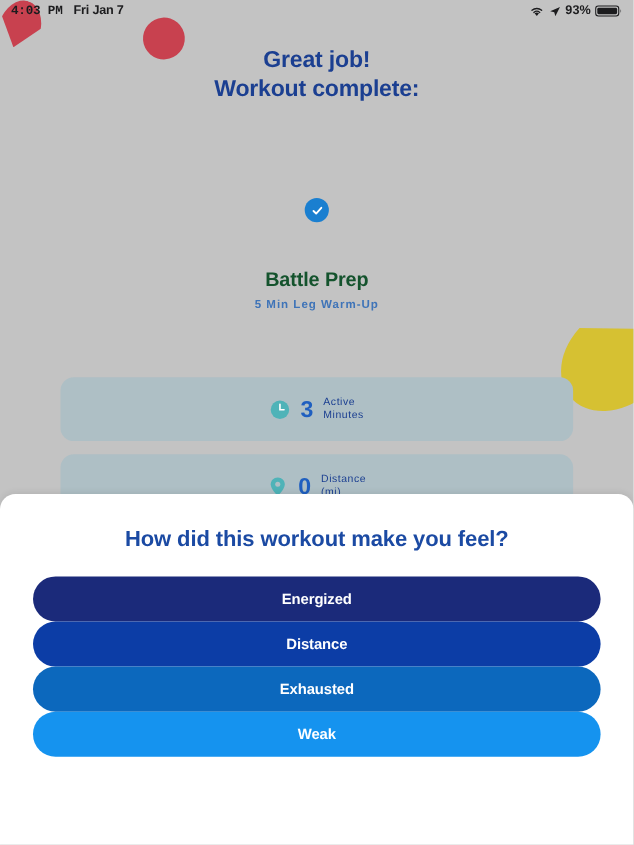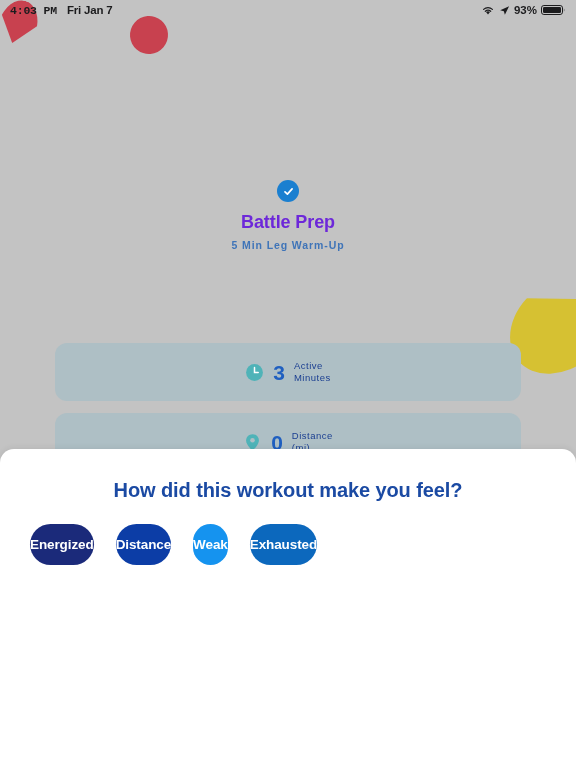--- a/index.html
+++ b/index.html
@@ -108,24 +108,25 @@
   .check-badge {
     width: 22px; height: 22px;
     border-radius: 50%;
     background: #1a7fd0;
     display: inline-flex;
     align-items: center;
     justify-content: center;
     margin-bottom: 10px;
   }
   .workout-name {
-    color: #6d28d9;
+    color: #14532d;
     font-size: 18px;
     font-weight: 700;
     letter-spacing: -0.1px;
+    margin-top: 32px;
   }
   .workout-sub {
     margin-top: 6px;
     color: #3f74b8;
     font-size: 10.5px;
     font-weight: 700;
     letter-spacing: 0.9px;
   }
 
   
@@ -178,22 +179,22 @@
     text-align: center;
     color: #1b4aa3;
     font-size: 20px;
     font-weight: 700;
     letter-spacing: -0.1px;
   }
   .choices {
     margin-top: 22px;
     padding: 0 30px;
     display: flex;
-    flex-direction: row;
-    gap: 22px;
+    flex-direction: column;
+    gap: 0;
   }
   .choice-btn {
     height: 41px;
     border: none;
     border-radius: 21px;
     color: #ffffff;
     font-family: "Liberation Sans", sans-serif;
     font-size: 13.5px;
     font-weight: 700;
     letter-spacing: -0.1px;
@@ -234,20 +235,24 @@
       <span>
         <svg class="icon-svg" width="25" height="12" viewBox="0 0 25 12">
           <rect x="0.5" y="1.5" width="21" height="9" rx="2.4" fill="none" stroke="#1c1c1e" stroke-width="1"></rect>
           <rect x="2" y="3" width="18" height="6" rx="1.3" fill="#1c1c1e"></rect>
           <path d="M22.8 4.4 a1.9 1.9 0 0 1 0 3.2 Z" fill="#1c1c1e" opacity="0.5"></path>
         </svg>
       </span>
     </div>
   </div>
 
+  <div class="headline">
+    <div>Great job!</div>
+    <div>Workout complete:</div>
+  </div>
 
   <div class="workout-block">
     <div class="check-badge">
       <svg width="13" height="13" viewBox="0 0 13 13">
         <path d="M3 6.8 L5.4 9.1 L10.1 3.9" stroke="#ffffff" stroke-width="1.7" fill="none" stroke-linecap="round" stroke-linejoin="round"></path>
       </svg>
     </div>
     <div class="workout-name">Battle Prep</div>
     <div class="workout-sub">5 Min Leg Warm-Up</div>
   </div>
@@ -280,16 +285,16 @@
     </span>
   </div>
 
 </div>
 
 <div class="sheet">
   <div class="sheet-title">How did this workout make you feel?</div>
   <div class="choices">
     <button class="choice-btn" style="background: rgb(27, 42, 122);">Energized</button>
     <button class="choice-btn" style="background: rgb(12, 61, 166);">Distance</button>
+    <button class="choice-btn" style="background: rgb(12, 104, 189);">Exhausted</button>
     <button class="choice-btn" style="background: rgb(21, 147, 239);">Weak</button>
-    <button class="choice-btn" style="background: rgb(12, 104, 189);">Exhausted</button>
   </div>
 </div>
 
 </body></html>

